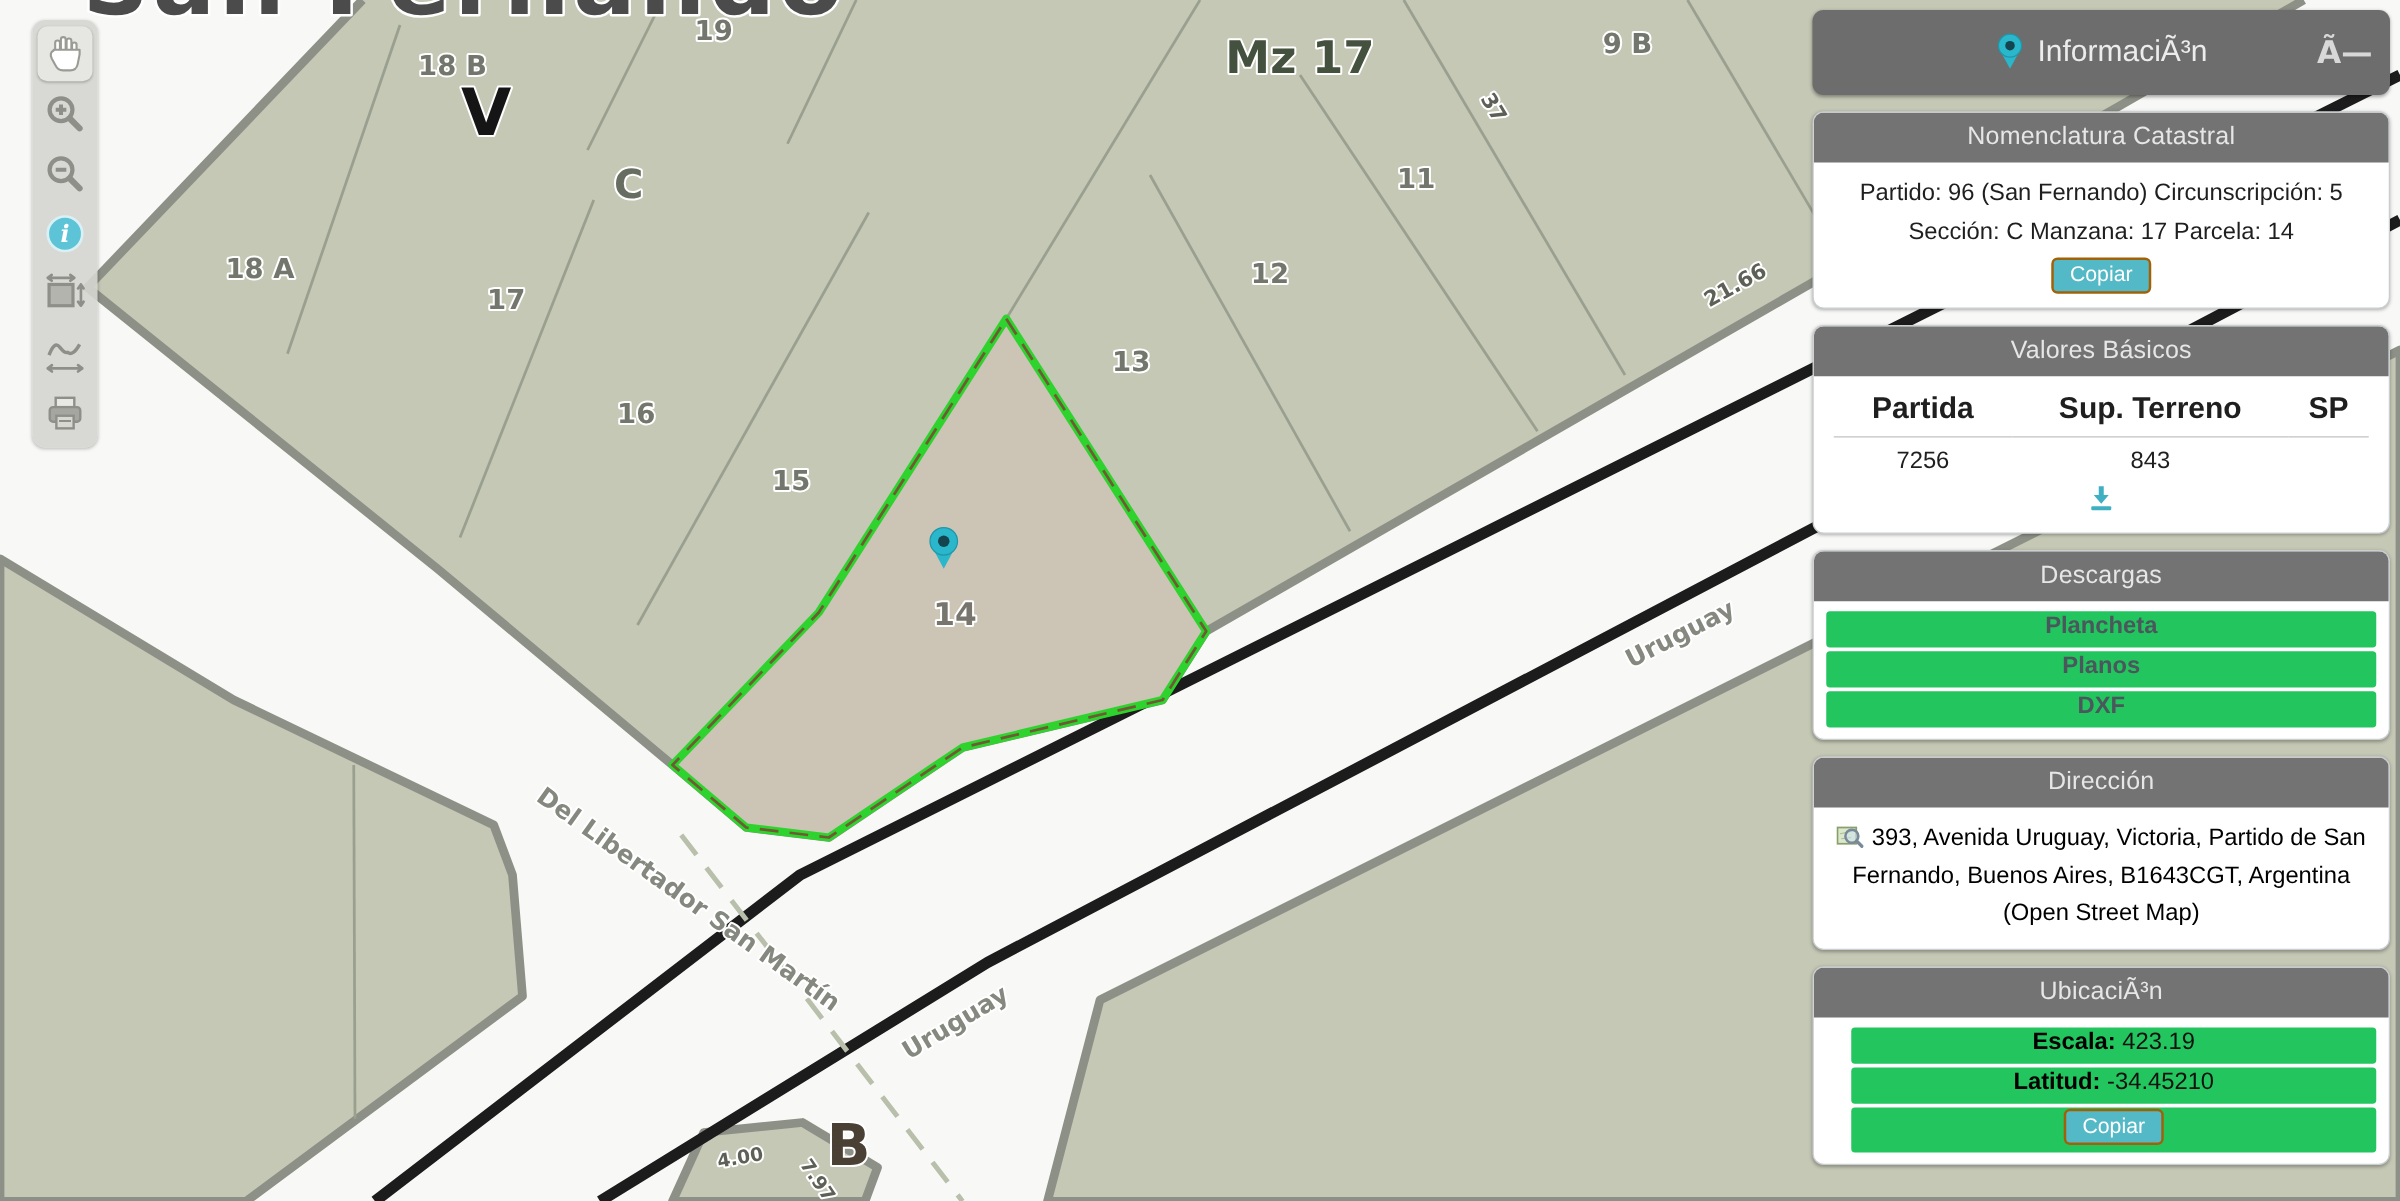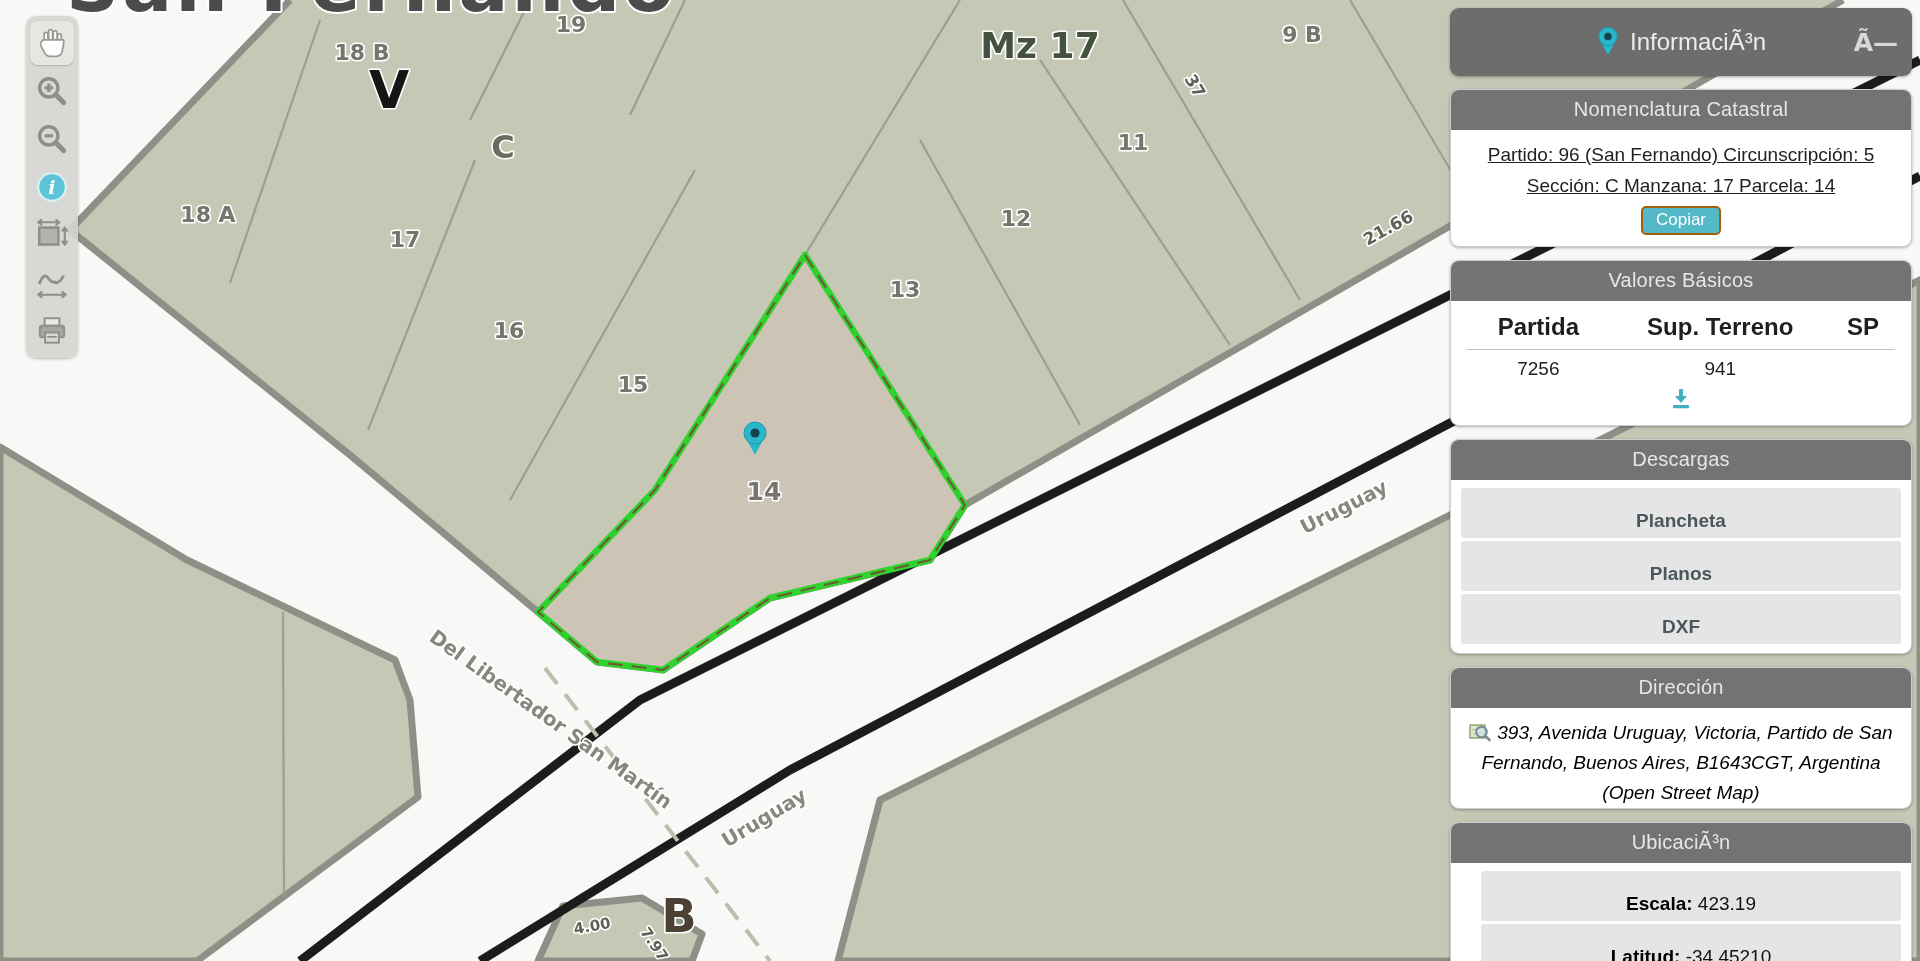--- a/index.html
+++ b/index.html
@@ -43,45 +43,45 @@
   .card {
     background:#fff; border:1px solid #c9ced1; border-radius:9px; overflow:hidden;
     box-shadow:0 1px 3px rgba(0,0,0,.3);
   }
   .card-title {
     background:#737373; color:#e6e6e6; font-size:20px; text-align:center;
     padding:8px 0 9px; letter-spacing:.2px;
   }
   .card-body { padding:9px 14px 11px; font-size:19px; color:#1f1f1f; }
   .center { text-align:center; }
-  .nom-line { line-height:31px; text-align:center;text-decoration:underline; }
+  .nom-line { line-height:31px; text-align:center; }
   .copy-btn {
     display:inline-block; background:#53b9c6; color:#fff; border:2px solid #a16207;
     border-radius:5px; font-size:17px; padding:2px 13px 3px; cursor:pointer; margin-top:5px;
     font-family:"Liberation Sans", sans-serif;
   }
   
   .val-grid { display:grid; grid-template-columns:1fr 1.55fr .45fr; }
   .val-grid .h { font-weight:bold; font-size:24px; padding:4px 0 8px; text-align:center;
     border-bottom:1px solid #c2c2c2; }
   .val-grid .c { padding:8px 0 2px; text-align:center; font-size:19px; }
   .dl-row { text-align:center; padding:4px 0 2px; }
   .dl-btn { background:none; border:none; cursor:pointer; padding:0; }
   
   .rows { padding:8px 10px 9px; display:flex; flex-direction:column; gap:3px; }
   .cyan-row {
-    background:#e5e5e5; border-radius:3px; text-align:center;
-    padding:22px 0 6px; font-size:19px; color:#4b575c; font-weight:bold; border:none; cursor:pointer;
+    background:#22c55e; border-radius:3px; text-align:center;
+    padding:1px 0 6px; font-size:19px; color:#4b575c; font-weight:bold; border:none; cursor:pointer;
     font-family:"Liberation Sans", sans-serif;
   }
   .cyan-row.static { cursor:default; color:#111; font-weight:normal;margin-left:20px; }
   .cyan-row.static b { color:#000; }
   .cyan-row .copy-btn { margin-top:0; }
   
-  .dir-body { text-align:center; line-height:30px; padding:10px 16px 0; font-size:19px;font-style:italic; }
+  .dir-body { text-align:center; line-height:30px; padding:10px 16px 13px; font-size:19px; }
   .dir-icon { display:inline-block; vertical-align:-4px; margin-right:6px; }
 </style>
 </head>
 <body>
 
 <div id="stage">
 
   <svg id="map-svg" width="1920" height="961" viewBox="0 0 1920 961">
 
     <rect x="0" y="0" width="1920" height="961" fill="#f8f8f6"></rect>
@@ -255,21 +255,21 @@
     </div>
 
     <div class="card">
       <div class="card-title">Valores Básicos</div>
       <div class="card-body" style="padding:8px 16px 8px;">
         <div class="val-grid">
           <div class="h">Partida</div>
           <div class="h">Sup. Terreno</div>
           <div class="h">SP</div>
           <div class="c">7256</div>
-          <div class="c">941</div>
+          <div class="c">843</div>
           <div class="c"></div>
         </div>
         <div class="dl-row">
           <button class="dl-btn">
             <svg width="26" height="24" viewBox="0 0 24 24">
               <polygon points="10,3 14,3 14,10 18,10 12,17 6,10 10,10" fill="#3fb0c2"></polygon>
               <rect x="4" y="19" width="16" height="3.2" rx="1" fill="#3fb0c2"></rect>
             </svg>
           </button>
         </div>

